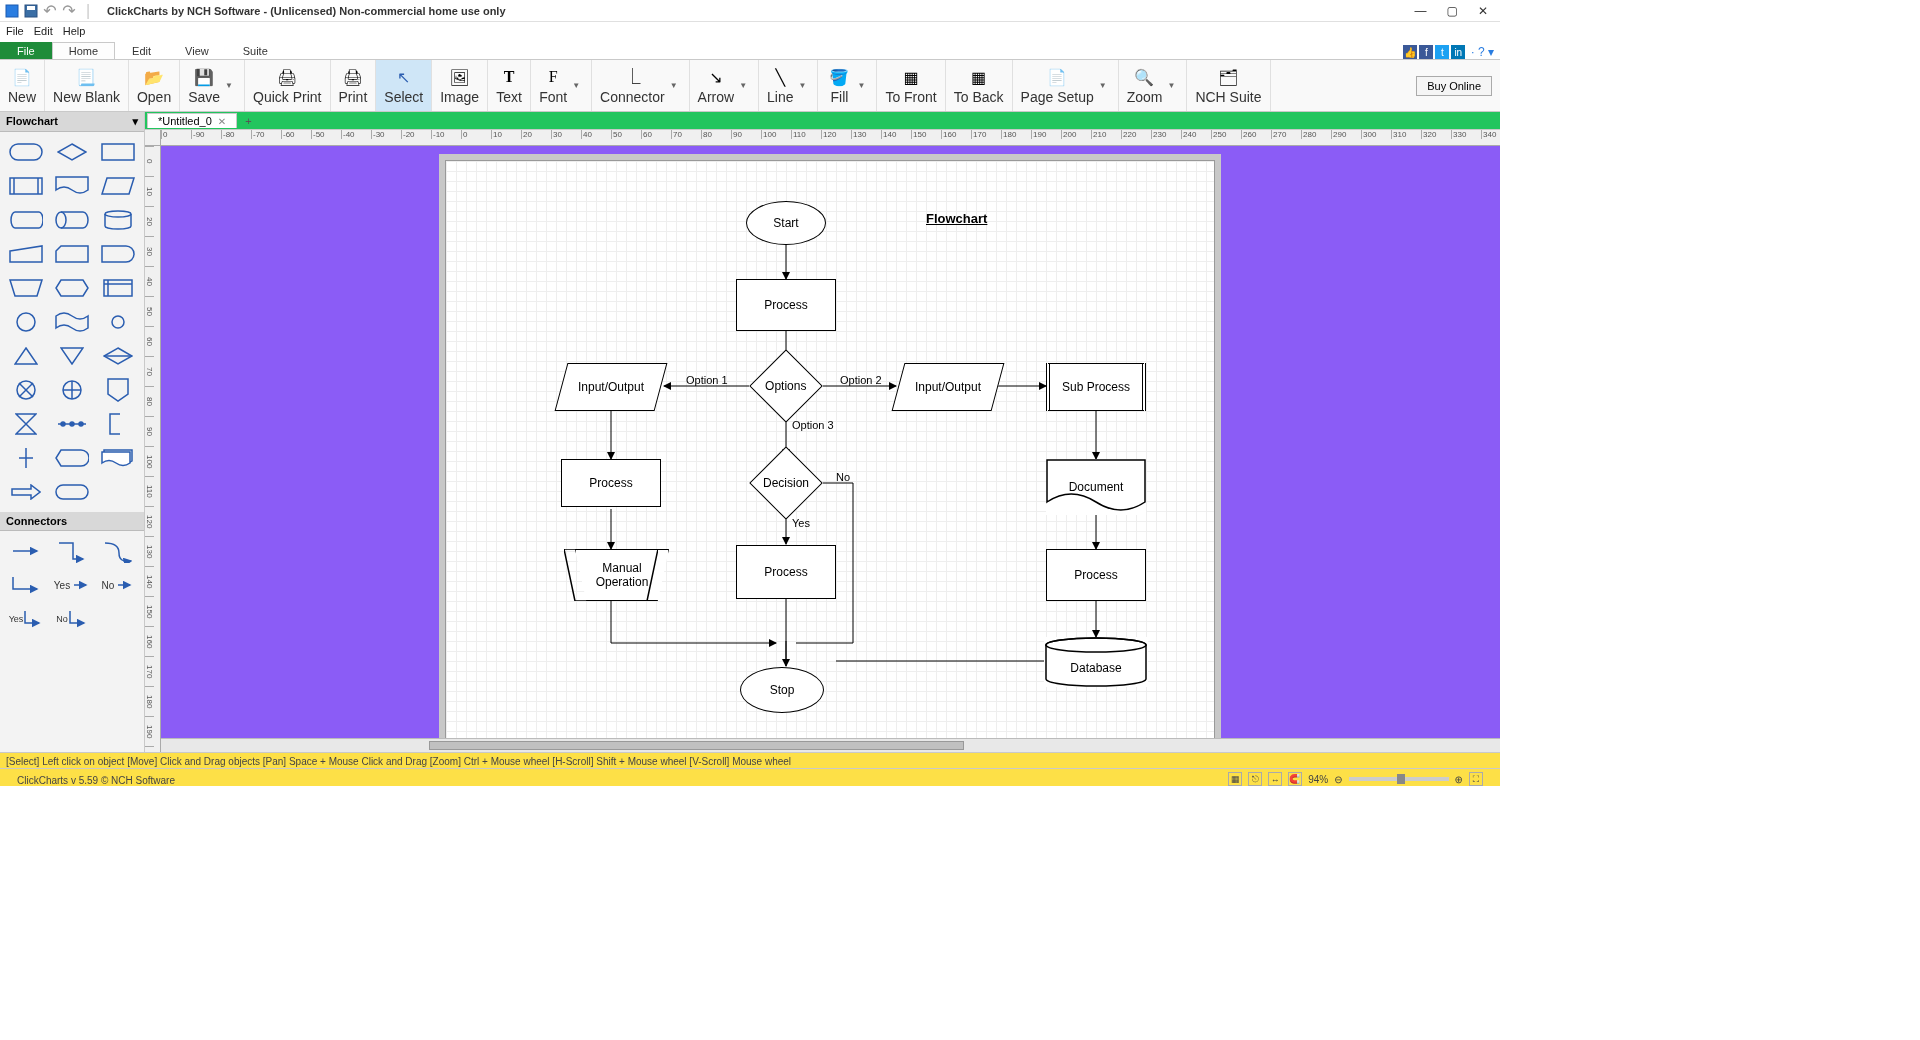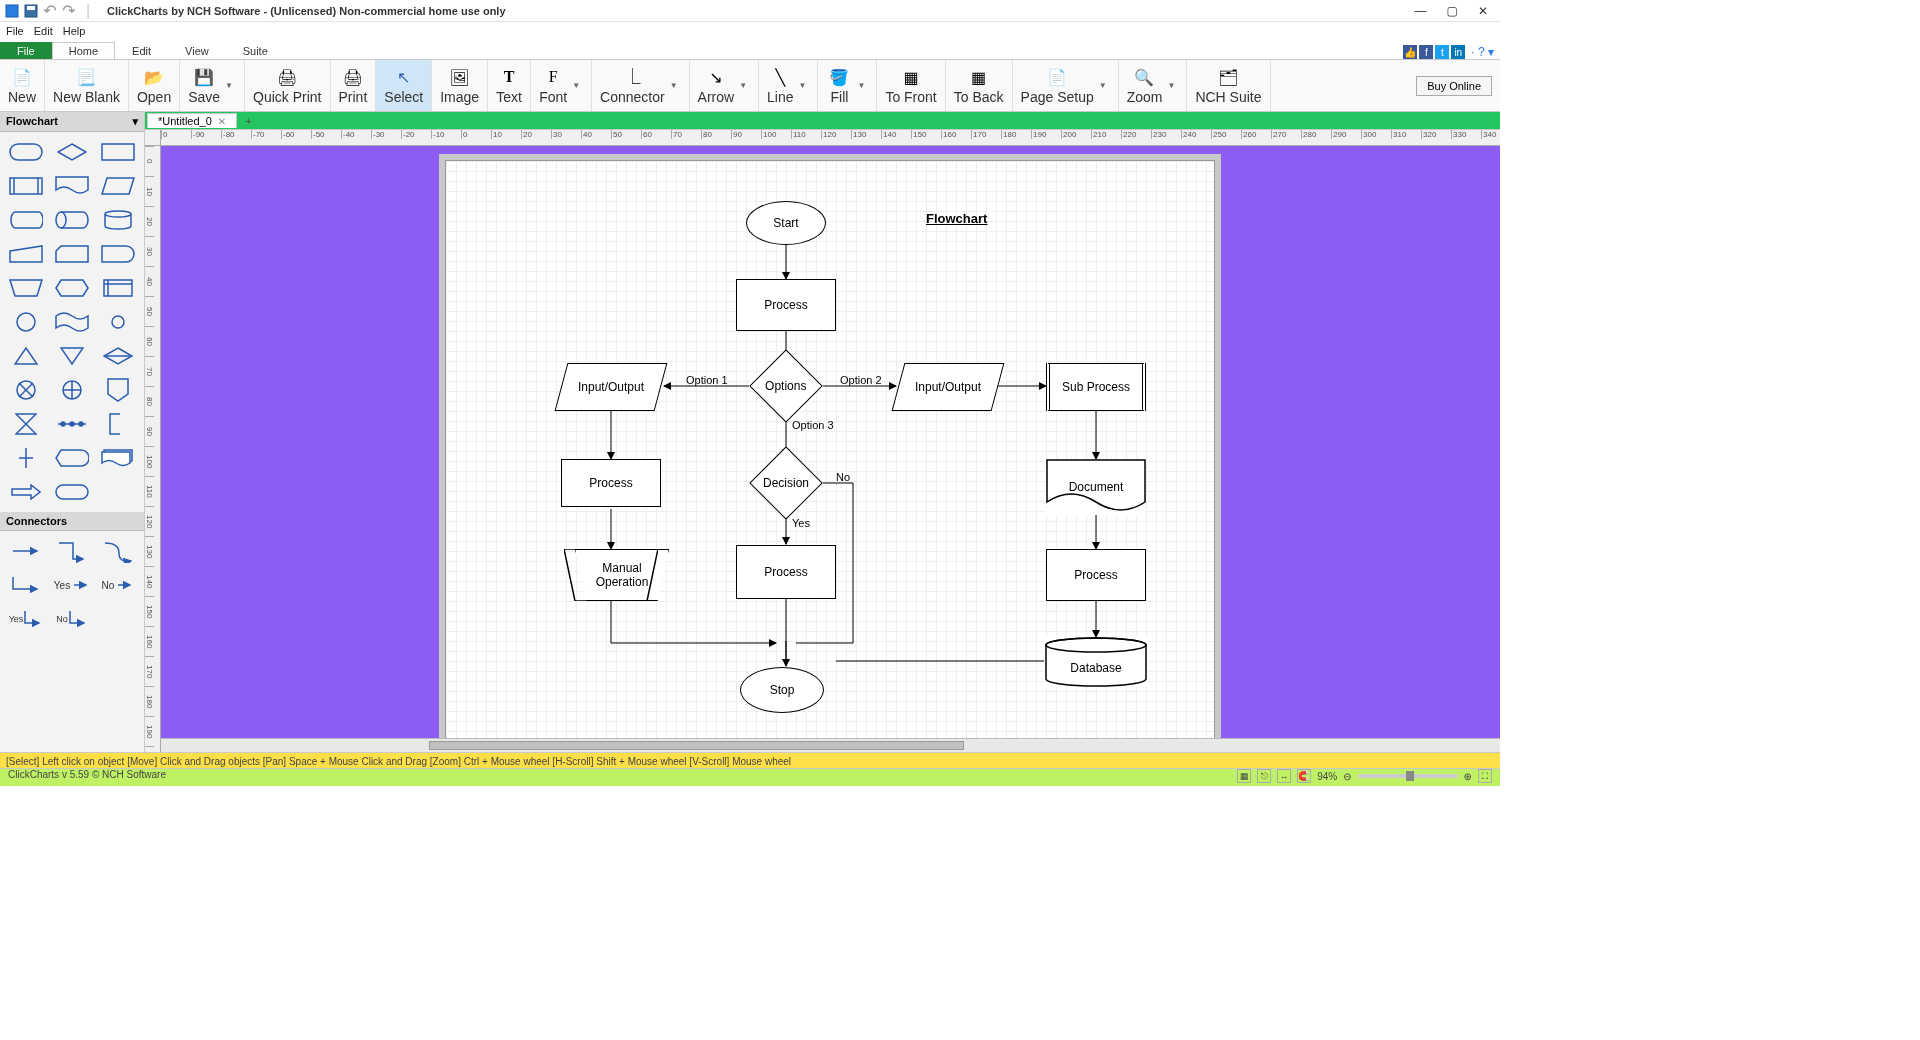--- a/index.html
+++ b/index.html
@@ -50,21 +50,21 @@
 .node { position:absolute; background:#fff; border:1.5px solid #000; display:flex; align-items:center; justify-content:center; font-size:12px; text-align:center; }
 .node.ellipse { border-radius:50%; }
 .node.diamond { transform:rotate(45deg); }
 .node.diamond span { transform:rotate(-45deg); }
 .node.parallelogram { transform:skewX(-15deg); }
 .node.parallelogram span { transform:skewX(15deg); }
 .flow-title { position:absolute; font-size:13px; font-weight:bold; text-decoration:underline; }
 .arrow-label { position:absolute; font-size:11px; color:#000; background:transparent; }
 svg.arrows { position:absolute; inset:0; width:100%; height:100%; pointer-events:none; }
 .hintbar { height:16px; background:#fde047; border-top:1px solid #c9c9c9; font-size:10px; color:#444; padding:1px 6px; display:flex; align-items:flex-end; }
-.statusbar { height:18px; background:#bef264; border-top:1px solid #c9c9c9; font-size:10px; color:#444; display:flex; align-items:flex-start; padding:0 8px; }
+.statusbar { height:18px; background:#fde047; border-top:1px solid #c9c9c9; font-size:10px; color:#444; display:flex; align-items:flex-end; padding:0 17px; }
 .statusbar .right { margin-left:auto; display:flex; align-items:center; gap:6px; }
 .zoom-slider { width:100px; height:4px; background:#ccc; position:relative; }
 .zoom-slider .thumb { position:absolute; left:48%; top:-3px; width:8px; height:10px; background:#888; }
 .sb-icon { width:14px; height:14px; border:1px solid #aaa; display:flex; align-items:center; justify-content:center; font-size:9px; }
 .scroll-h { position:absolute; left:16px; right:0; bottom:0; height:14px; background:#e8e8e8; border-top:1px solid #bbb; }
 .scroll-h .thumb { position:absolute; left:20%; width:40%; top:2px; bottom:2px; background:#c0c0c0; border:1px solid #999; }
 .node.document { border:none; }
 .node.database { border:none; }
 </style>
 </head>

